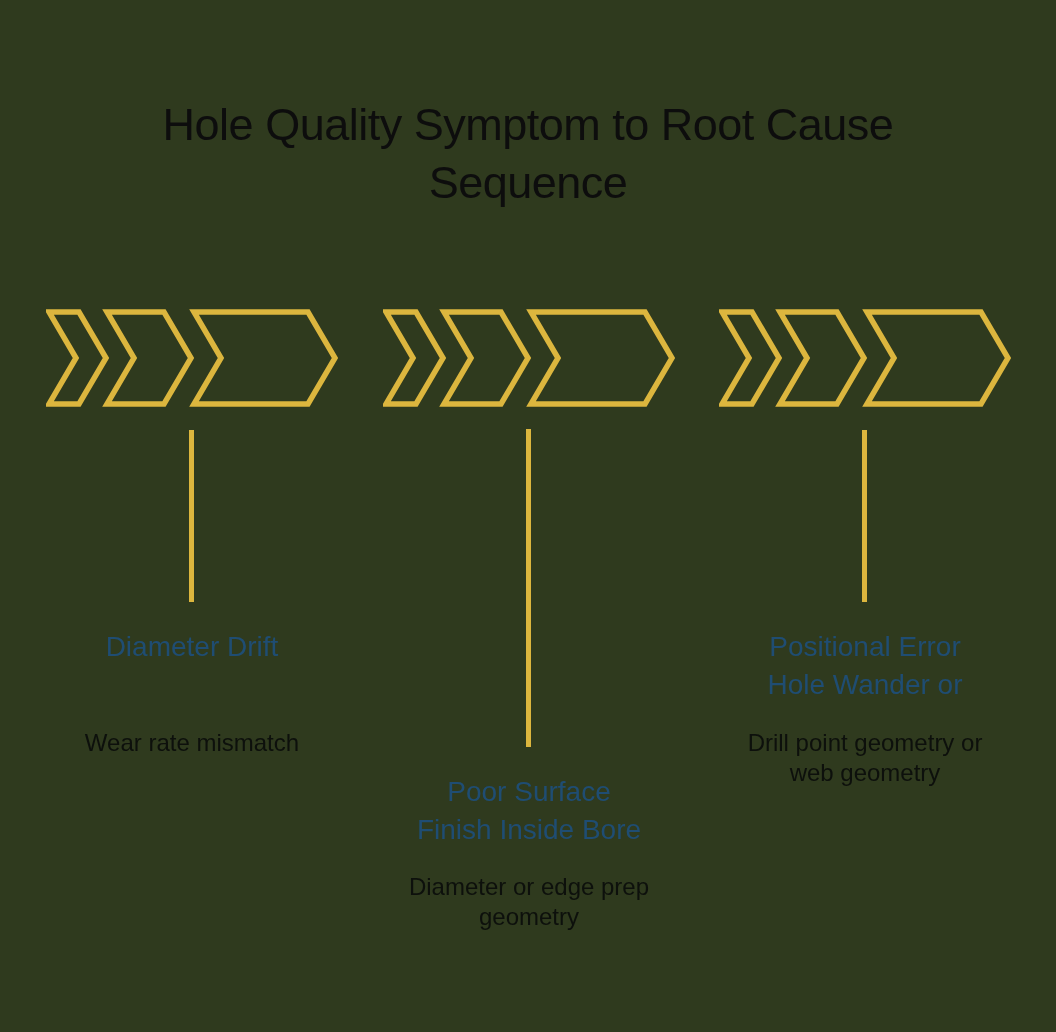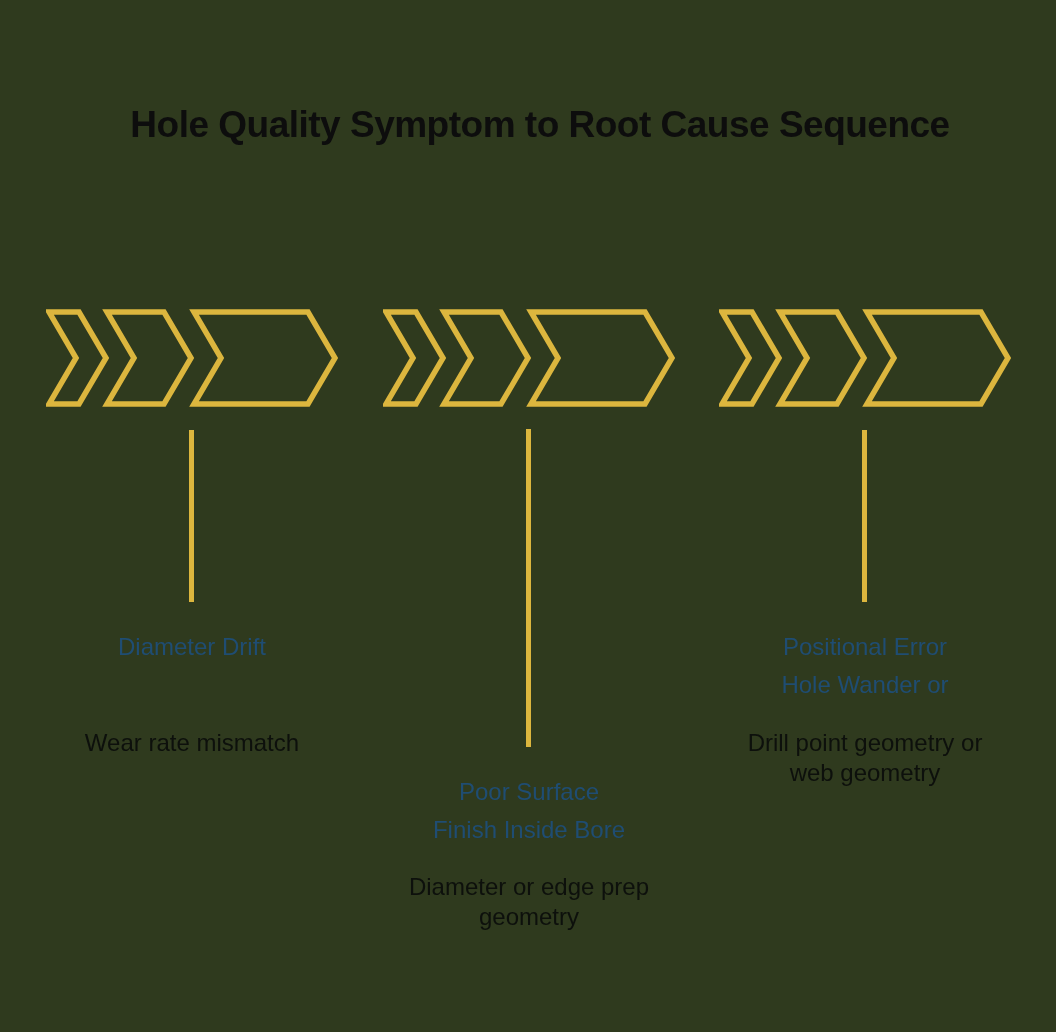--- a/index.html
+++ b/index.html
@@ -11,26 +11,26 @@
   .canvas {
     position:relative;
     width:1056px;
     height:1032px;
     background:var(--bg, #2F3A1E);
     overflow:hidden;
   }
   .title {
     position:absolute;
     top:96px;
-    left:80px;
+    left:68px;
     width:920px;
     text-align:center;
-    font-size:37px;
+    font-size:45px;
     line-height:58px;
-    font-weight:700;
+    font-weight:400;
     letter-spacing:-0.5px;
     color:var(--title, #0D0D0D);
   }
   .group {
     position:absolute;
     top:308px;
     width:292px;
     height:700px;
   }
   .g1 { left:46px; }
@@ -54,21 +54,21 @@
     width:5px;
     background:var(--accent, #DCB63E);
   }
   .g1 .connector, .g3 .connector { top:122px; height:172px; }
   .g2 .connector { top:121px; height:318px; }
   .symptom {
     position:absolute;
     width:292px;
     text-align:center;
     color:var(--symptom, #1F4D73);
-    font-size:24px;
+    font-size:28px;
     line-height:38px;
     font-weight:500;
   }
   .g1 .symptom, .g3 .symptom { top:320px; }
   .g2 .symptom { top:465px; }
   .cause {
     position:absolute;
     width:292px;
     text-align:center;
     color:var(--cause, #0D100C);

